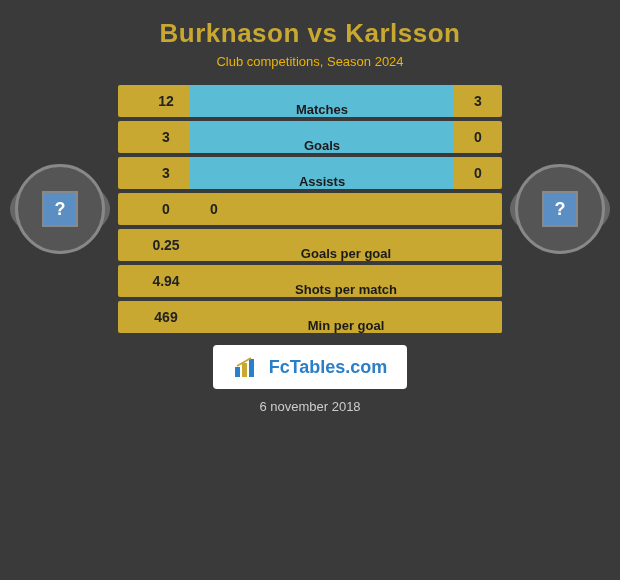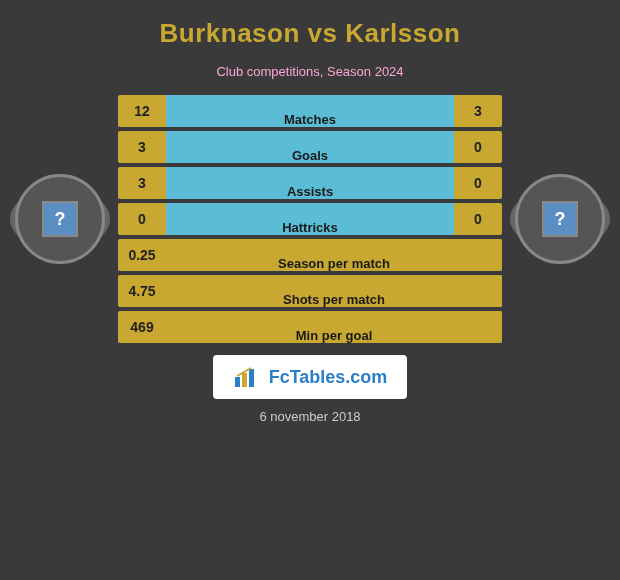--- a/index.html
+++ b/index.html
@@ -22,23 +22,23 @@
     }
 
     .title {
       color: #c8a830;
       font-size: 26px;
       font-weight: bold;
       letter-spacing: 0.5px;
     }
 
     .subtitle {
-      color: #f9a8d4;
+      color: #eab308;
       font-size: 13px;
-      margin-top: 15px;
+      margin-top: 5px;
     }
 
     .comparison-area {
       display: flex;
       align-items: center;
       justify-content: center;
       width: 100%;
       padding: 10px 10px 0;
       gap: 0;
       position: relative;
@@ -78,20 +78,21 @@
     }
 
     .stat-row {
       display: flex;
       align-items: center;
       height: 32px;
       background: #c8a830;
       border-radius: 2px;
       overflow: hidden;
       position: relative;
+      padding-left: 24px;
     }
 
     .stat-left-val {
       background: #c8a830;
       color: #222;
       font-weight: bold;
       font-size: 14px;
       width: 48px;
       text-align: center;
       padding: 0 4px;
@@ -218,33 +219,30 @@
       </div>
       <div class="stat-row">
         <div class="stat-left-val">3</div>
         <div class="stat-bar-area">
           <div class="stat-label">Assists</div>
         </div>
         <div class="stat-right-val">0</div>
       </div>
       <div class="stat-row">
         <div class="stat-left-val">0</div>
-        <div class="stat-bar-area">
-          <div class="stat-label">Hattricks</div>
-        </div>
         <div class="stat-right-val">0</div>
       </div>
       <div class="stat-row">
         <div class="stat-left-val">0.25</div>
         <div class="stat-bar-area no-right">
-          <div class="stat-label">Season per match</div>
-        </div>
-      </div>
-      <div class="stat-row">
-        <div class="stat-left-val">4.75</div>
+          <div class="stat-label">Goals per goal</div>
+        </div>
+      </div>
+      <div class="stat-row">
+        <div class="stat-left-val">4.94</div>
         <div class="stat-bar-area no-right">
           <div class="stat-label">Shots per match</div>
         </div>
       </div>
       <div class="stat-row">
         <div class="stat-left-val">469</div>
         <div class="stat-bar-area no-right">
           <div class="stat-label">Min per goal</div>
         </div>
       </div>

